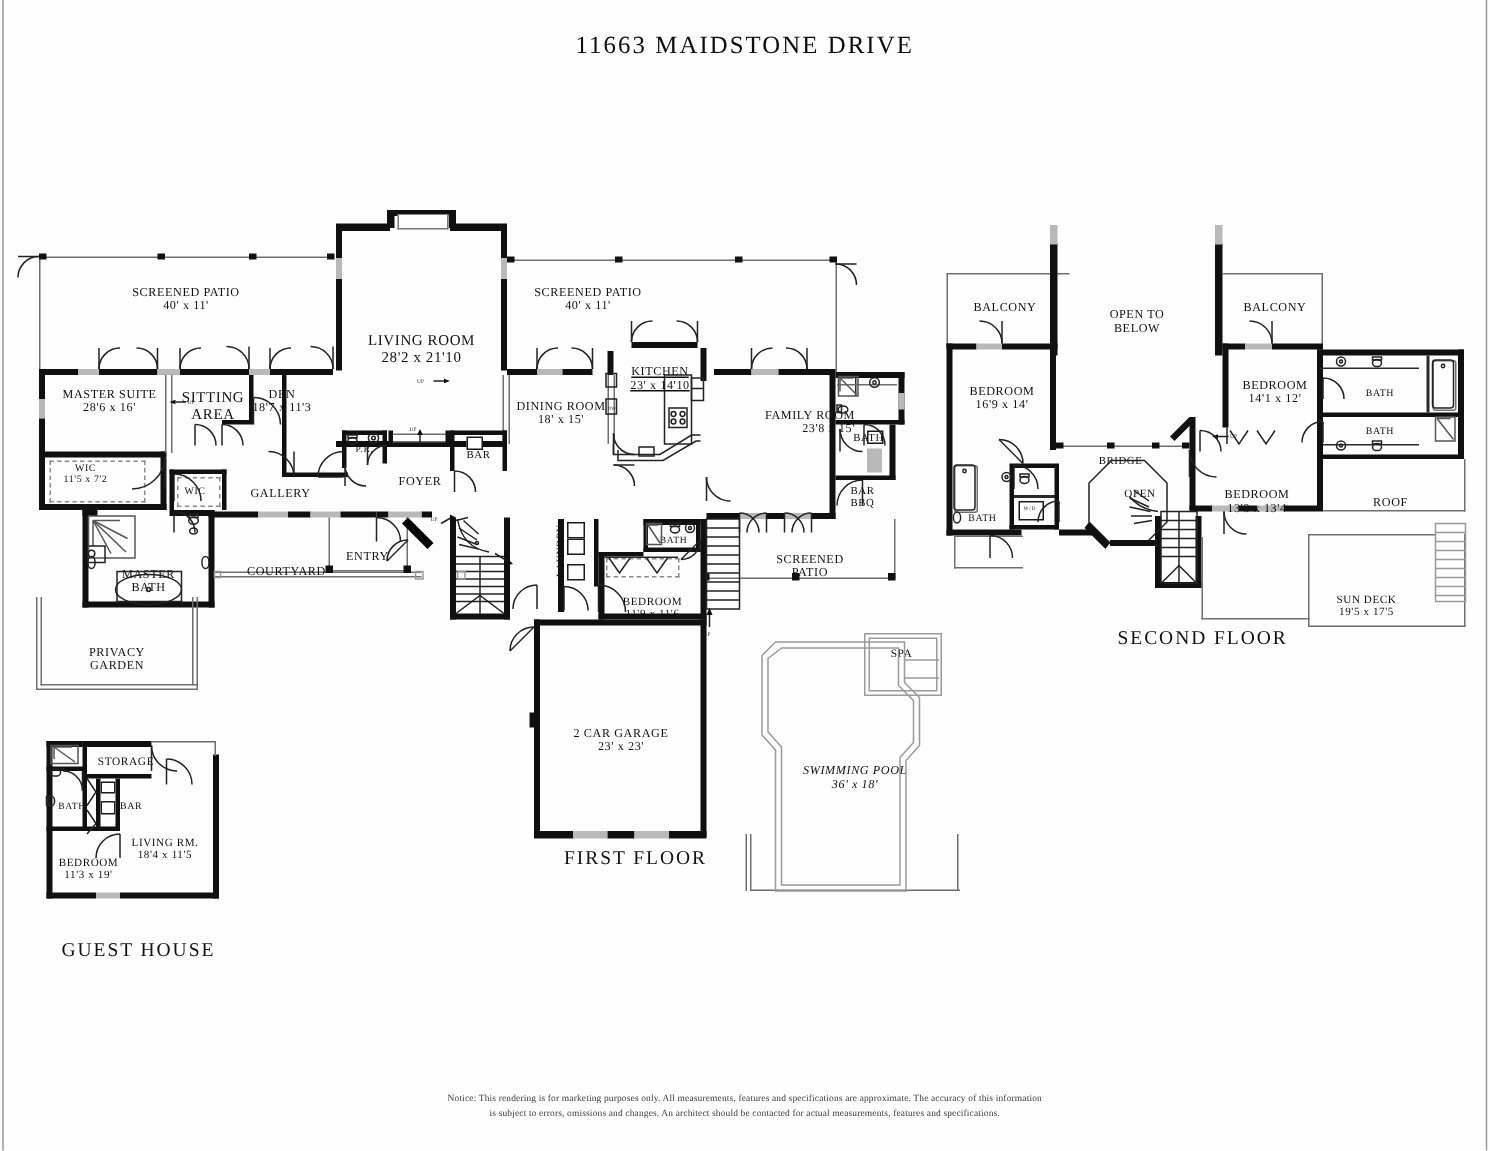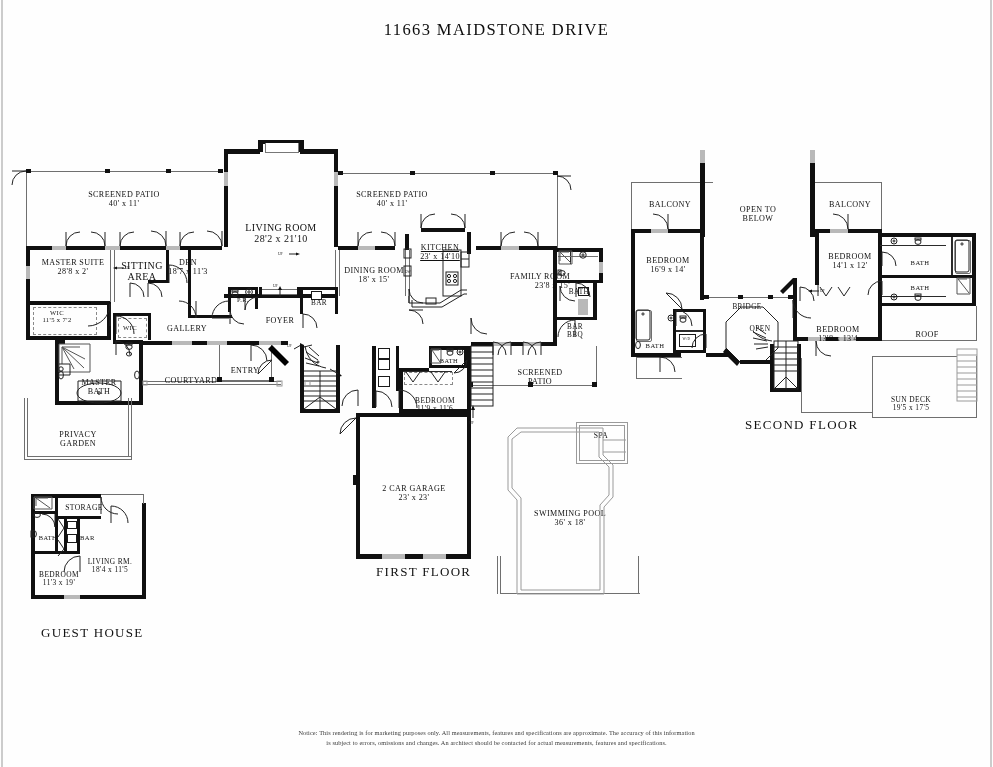--- a/index.html
+++ b/index.html
@@ -260,21 +260,21 @@
     <span class="d">28'2 x 21'10</span>
   </div>
 
   <div class="lbl" style="left:322px;top:190px;width:140px;font-size:8.1px;">
     <span class="n">SCREENED PATIO</span>
     <span class="d">40' x 11'</span>
   </div>
 
   <div class="lbl" style="left:8px;top:258px;width:130px;font-size:8.1px;">
     <span class="n">MASTER SUITE</span>
-    <span class="d">28'8 x 2'</span>
+    <span class="d">28'6 x 16'</span>
   </div>
 
   <div class="lbl" style="left:97px;top:260px;width:90px;font-size:10px;">
     <span class="n">SITTING</span>
     <span class="d">AREA</span>
   </div>
 
   <div class="lbl" style="left:143px;top:258px;width:90px;font-size:8.1px;">
     <span class="n">DEN</span>
     <span class="d">18'7 x 11'3</span>
@@ -367,21 +367,21 @@
 
   <div class="lbl" style="left:364px;top:484px;width:100px;font-size:8.1px;">
     <span class="n">2 CAR GARAGE</span>
     <span class="d">23' x 23'</span>
   </div>
 
   <div class="lbl" style="left:580px;top:432px;width:42px;font-size:7.6px;">
     <span class="n">SPA</span>
   </div>
 
-  <div class="lbl" style="left:508px;top:509px;width:124px;font-size:8.1px;">
+  <div class="lbl" style="left:508px;top:509px;width:124px;font-size:8.1px;font-style:italic;">
     <span class="n">SWIMMING POOL</span>
     <span class="d">36' x 18'</span>
   </div>
 
   <div class="floor-cap" style="left:376px;top:564px;">FIRST FLOOR</div>
 </div>
 
 <div>
 
   <div class="thin" style="left:631px;top:182px;width:82px;height:1px;"></div>

